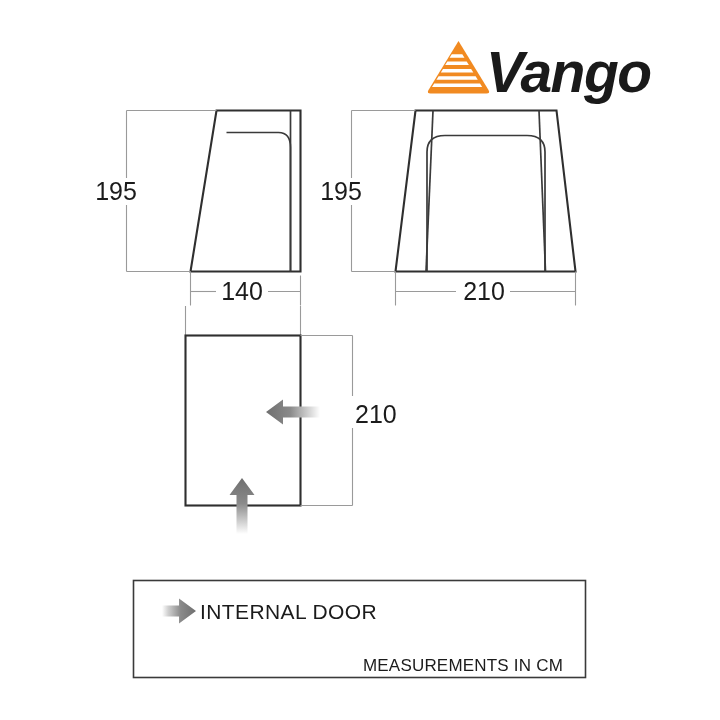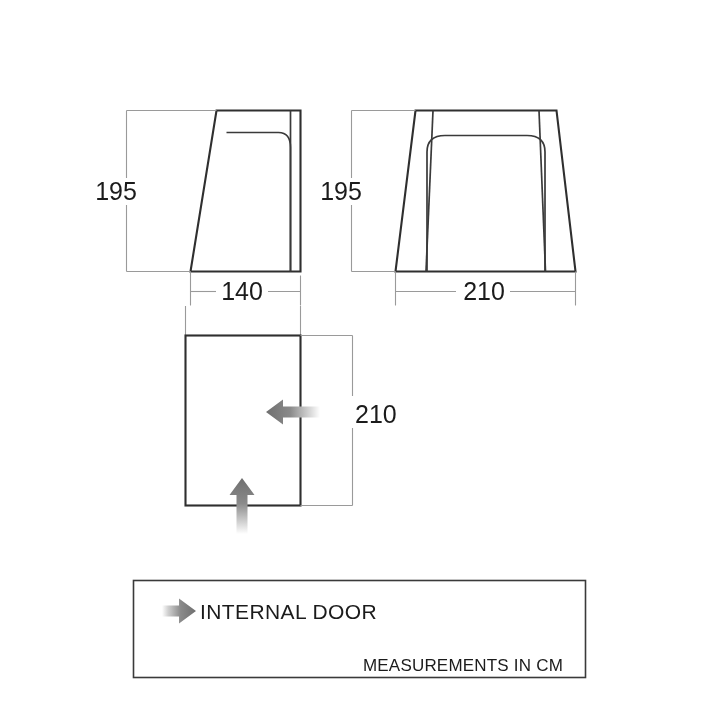--- a/index.html
+++ b/index.html
@@ -73,20 +73,37 @@
     fill: none;
     stroke: #3a3a3a;
     stroke-width: 1.6;
   }
 </style>
 </head>
 <body>
 
 <div id="stage">
 
+  <div class="logo-wrap">
+    <svg viewBox="0 0 260 70" xmlns="http://www.w3.org/2000/svg">
+
+      <g>
+        <path d="M40.5 6 L70.5 55 Q72.5 58.6 68.4 58.6 L12.6 58.6 Q8.5 58.6 10.5 55 Z" fill="#F18A21"></path>
+        <path d="M16.2 48.5 L62.0 48.5 L64.2 52.0 L14.0 52.0 Z" fill="#ffffff"></path>
+        <path d="M20.6 41.2 L57.6 41.2 L59.8 44.7 L18.4 44.7 Z" fill="#ffffff"></path>
+        <path d="M25.0 33.9 L53.1 33.9 L55.3 37.4 L22.8 37.4 Z" fill="#ffffff"></path>
+        <path d="M29.4 26.6 L48.7 26.6 L50.9 30.1 L27.2 30.1 Z" fill="#ffffff"></path>
+        <path d="M33.8 19.3 L44.3 19.3 L46.5 22.8 L31.6 22.8 Z" fill="#ffffff"></path>
+      </g>
+
+      <g fill="#1A1A1A">
+        <text x="68" y="57" font-family="Liberation Sans, sans-serif" font-size="57" font-weight="bold" font-style="italic" letter-spacing="-1.5">Vango</text>
+      </g>
+    </svg>
+  </div>
 
   <svg class="diagram" viewBox="0 0 720 720" xmlns="http://www.w3.org/2000/svg">
 
     <defs>
       <linearGradient id="gradLeft" x1="1" y1="0" x2="0" y2="0">
         <stop offset="0%" stop-color="#ffffff"></stop>
         <stop offset="18%" stop-color="#d8d8d8"></stop>
         <stop offset="55%" stop-color="#8a8a8a"></stop>
         <stop offset="100%" stop-color="#6f6f6f"></stop>
       </linearGradient>

